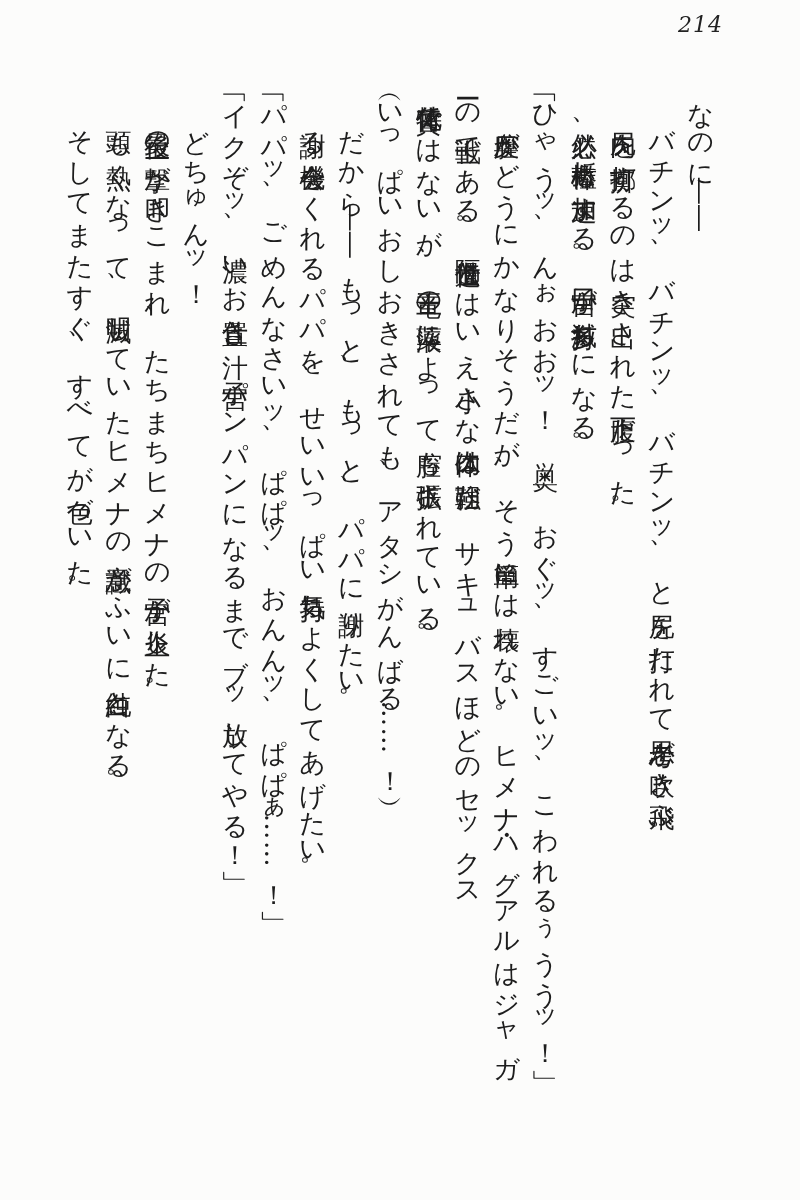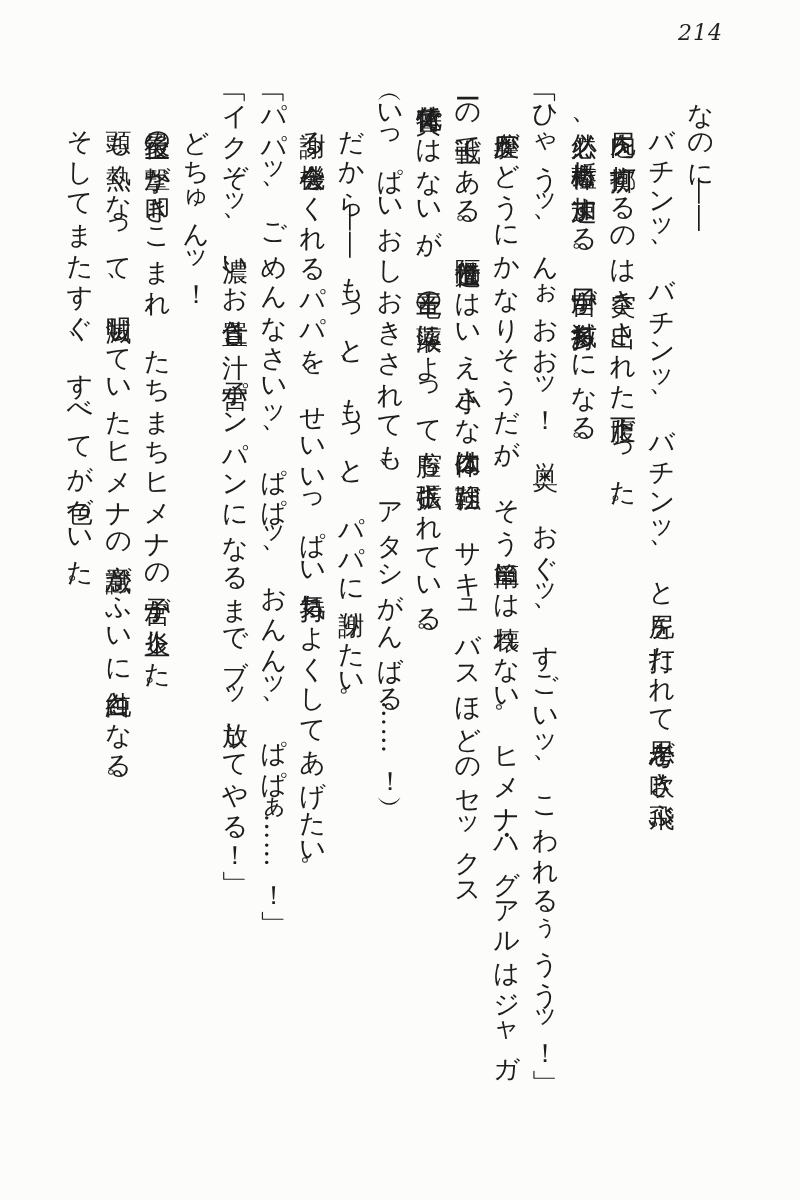--- a/index.html
+++ b/index.html
@@ -13,21 +13,21 @@
     position: relative;
     overflow: hidden;
     font-family: "DejaVu Serif", "Liberation Serif", serif;
   }
   .page {
     position: absolute;
     inset: 0;
   }
   .page-number {
     position: absolute;
-    top: 20px;
+    top: 12px;
     left: 678px;
     font-style: italic;
     font-size: 22px;
     letter-spacing: 1px;
     color: #232323;
   }
   .text-area {
     position: absolute;
     top: 85px;
     right: 80px;

